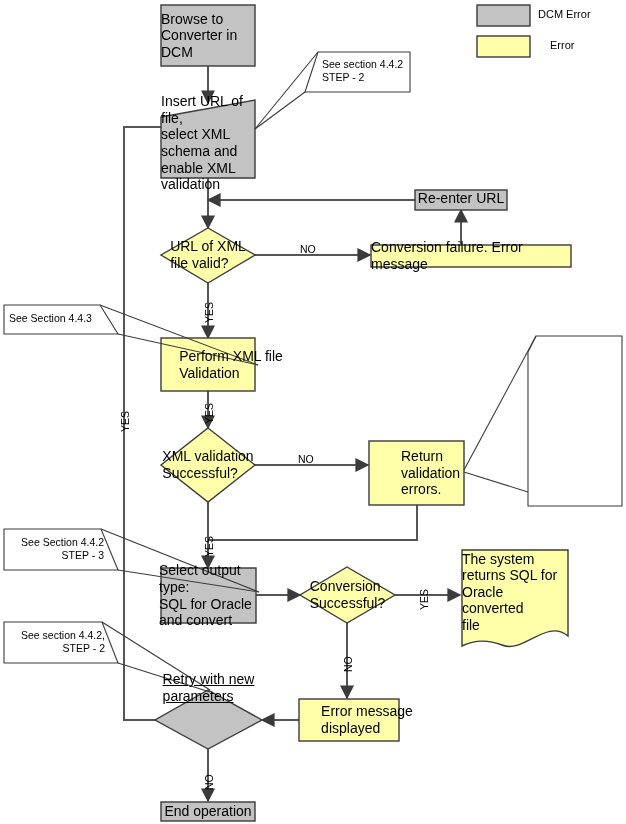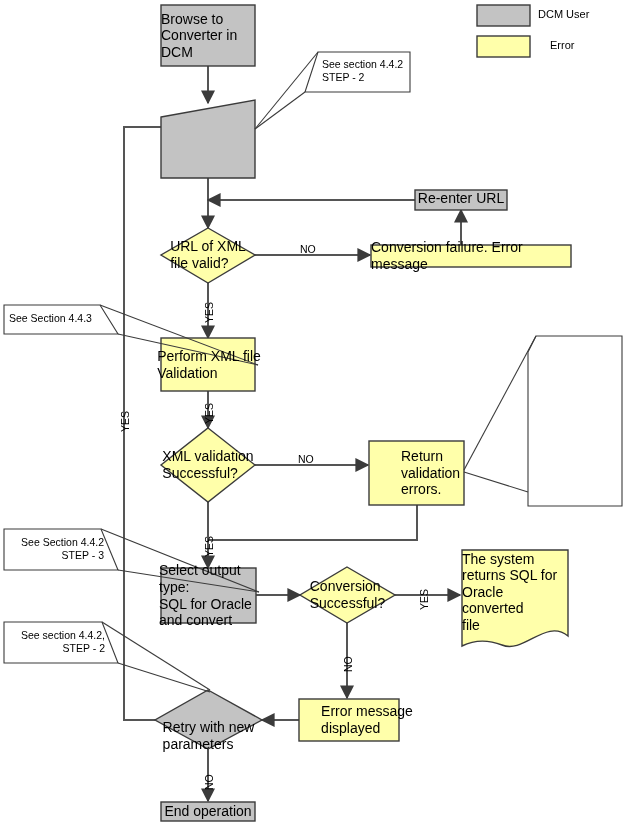--- a/index.html
+++ b/index.html
@@ -153,42 +153,43 @@
       <path d="M 101 529 L 259 592"></path>
       <path d="M 118 570 L 259 592"></path>
 
       <path d="M 102 622 L 210 690"></path>
       <path d="M 118 663 L 210 692"></path>
     </g>
   </svg>
 
   <div class="nodeText" style="left:161px;top:5px;width:94px;height:61px;">Browse to<br>Converter in DCM</div>
 
+  <div class="nodeText" style="left:161px;top:108px;width:94px;height:70px;">Insert URL of file,<br>select XML<br>schema and<br>enable XML<br>validation</div>
 
   <div class="nodeText" style="left:415px;top:190px;width:92px;height:16px;">Re-enter URL</div>
 
   <div class="nodeText" style="left:371px;top:245px;width:200px;height:22px;">Conversion failure. Error message</div>
 
   <div class="nodeText" style="left:161px;top:233px;width:94px;height:44px;">URL of XML<br>file valid?</div>
 
-  <div class="nodeText" style="left:154px;top:338px;width:110px;height:53px;">Perform XML file<br>Validation</div>
+  <div class="nodeText" style="left:176px;top:338px;width:110px;height:53px;">Perform XML file<br>Validation</div>
 
   <div class="nodeText" style="left:153px;top:443px;width:110px;height:44px;">XML validation<br>Successful?</div>
 
   <div class="nodeText" style="left:369px;top:441px;width:95px;height:64px;padding-left:32px;">Return validation<br>errors.</div>
 
   <div class="nodeText" style="left:159px;top:568px;width:99px;height:55px;">Select output type:<br>SQL for Oracle<br>and convert</div>
 
   <div class="nodeText" style="left:300px;top:573px;width:95px;height:44px;">Conversion<br>Successful?</div>
 
   <div class="nodeText" style="left:462px;top:553px;width:106px;height:78px;">The system<br>returns SQL for<br>Oracle converted<br>file</div>
 
   <div class="nodeText" style="left:299px;top:699px;width:100px;height:42px;margin-left:18px;">Error message<br>displayed</div>
 
-  <div class="nodeText" style="left:156px;top:716px;width:105px;height:40px;">Retry with new<br>parameters</div>
+  <div class="nodeText" style="left:156px;top:668px;width:105px;height:40px;text-decoration:underline;">Retry with new<br>parameters</div>
 
   <div class="nodeText" style="left:161px;top:802px;width:94px;height:19px;">End operation</div>
 
   <div class="annText" style="left:322px;top:58px;width:86px;">See section 4.4.2<br>STEP - 2</div>
 
   <div class="annText" style="left:9px;top:312px;width:96px;">See Section 4.4.3</div>
 
 
   <div class="annText right" style="left:6px;top:536px;width:98px;">See Section 4.4.2<br>STEP - 3</div>
 
@@ -205,16 +206,16 @@
   <div class="edgeLabel vert" style="left:203px;top:557px;">YES</div>
 
   <div class="edgeLabel vert" style="left:119px;top:432px;">YES</div>
 
   <div class="edgeLabel vert" style="left:418px;top:610px;">YES</div>
 
   <div class="edgeLabel vert" style="left:342px;top:672px;">NO</div>
 
   <div class="edgeLabel vert" style="left:203px;top:790px;">NO</div>
 
-  <div class="legendText" style="left:538px;top:8px;">DCM User</div>
+  <div class="legendText" style="left:538px;top:8px;">DCM Error</div>
   <div class="legendText" style="left:550px;top:39px;">Error</div>
 
 </div>
 
 </body></html>

